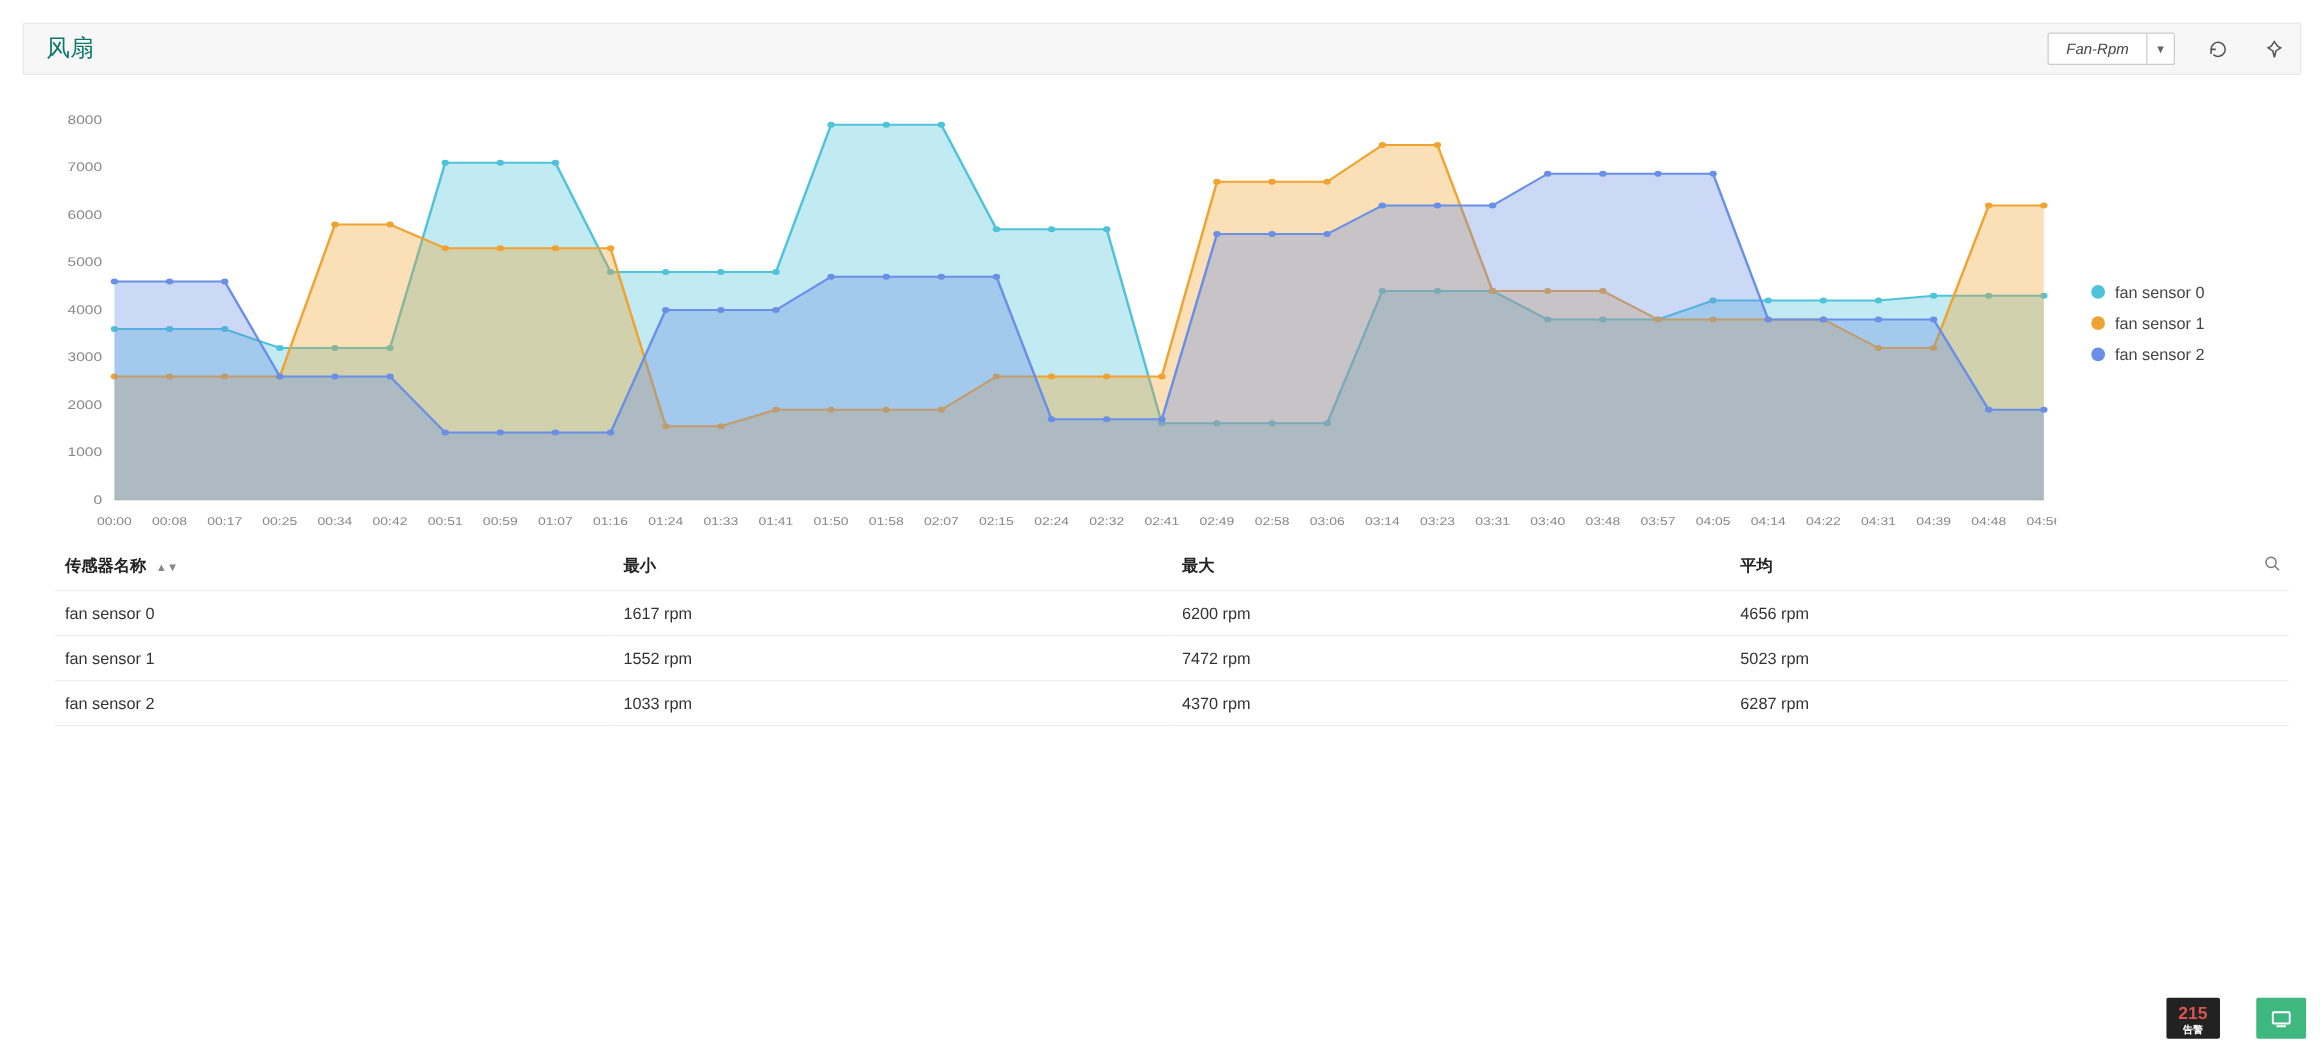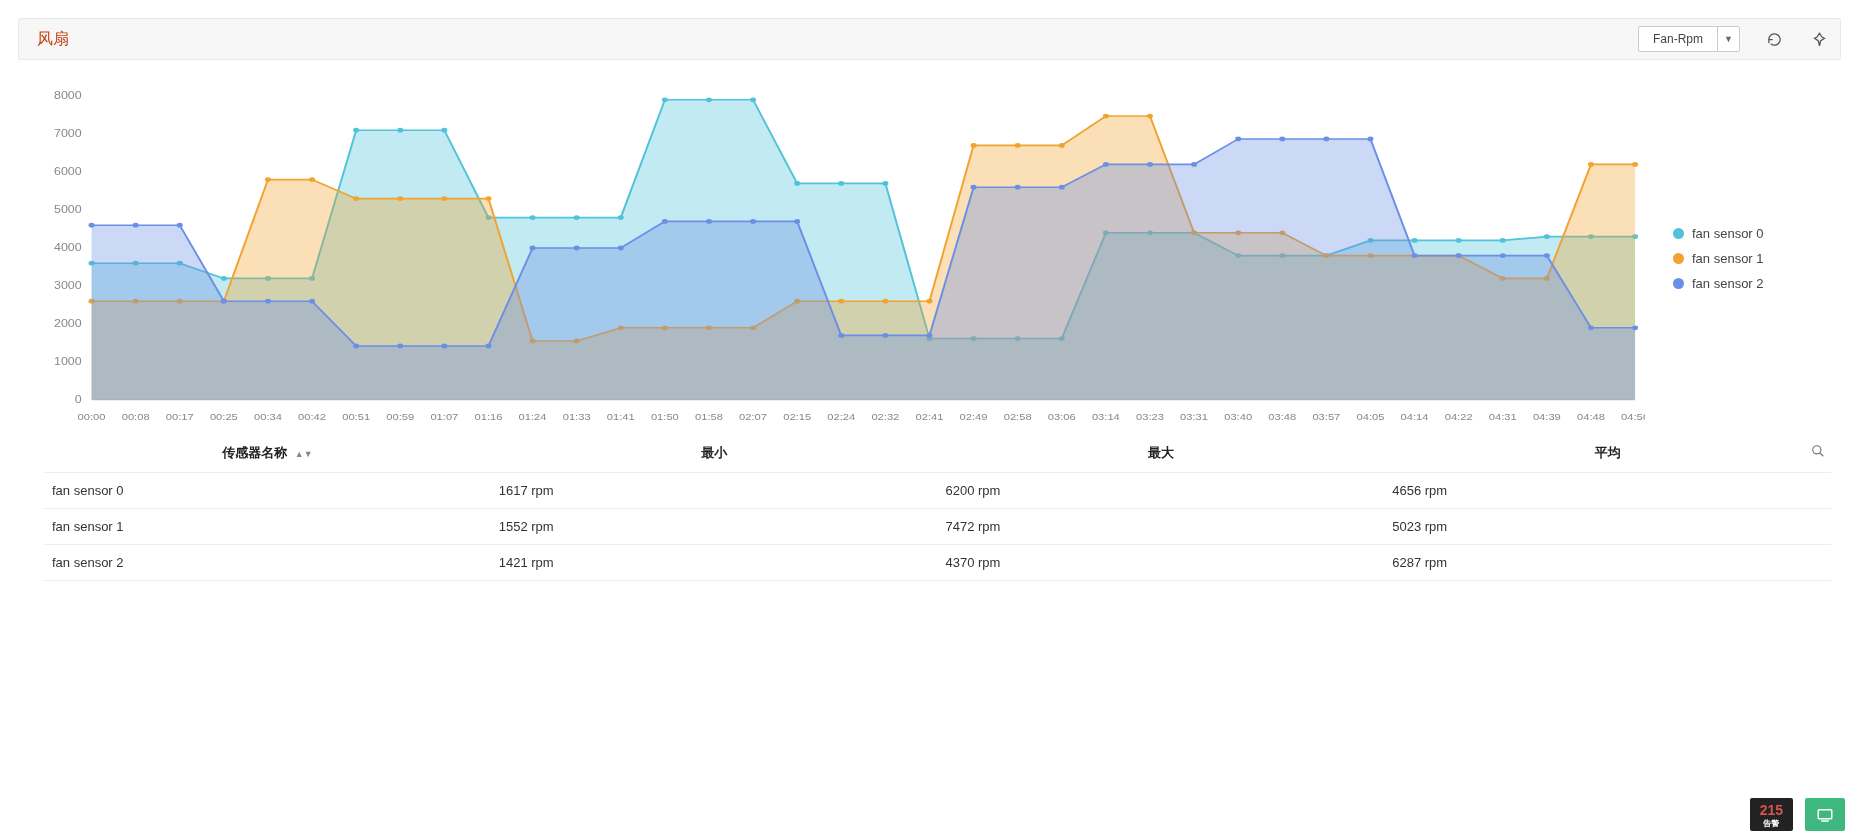--- a/index.html
+++ b/index.html
@@ -16,22 +16,22 @@
   .panel-head {
     display: flex;
     align-items: center;
     justify-content: space-between;
     background: #f7f7f7;
     border: 1px solid #e8e8e8;
     border-radius: 2px;
     padding: 7px 10px 7px 18px;
     margin-bottom: 10px;
   }
-  .panel-title { font-size: 16px; color: #c2410c; }
-  .panel-actions { display: flex; align-items: center; gap: 23px; }
+  .panel-title { font-size: 19px; color: #0f766e; }
+  .panel-actions { display: flex; align-items: center; gap: 23px; font-style: italic; }
   .dropdown {
     display: flex; align-items: center;
     border: 1px solid #ccc; border-radius: 2px;
     overflow: hidden; background: #fff;
     height: 26px;
   }
   .dropdown-label { padding: 0 14px; font-size: 12px; color: #444; white-space: nowrap; }
   .dropdown-caret {
     width: 22px; height: 100%;
     border-left: 1px solid #ccc;
@@ -71,35 +71,35 @@
 
   
   .table-wrap { padding: 0 10px 20px 26px; position: relative; }
   table.data { width: 100%; border-collapse: collapse; table-layout: fixed; }
   table.data th, table.data td {
     text-align: left;
     padding: 10px 8px;
     font-size: 13px;
     border-bottom: 1px solid #eee;
   }
-  table.data th { font-weight: 600; color: #222; text-align: center; }
+  table.data th { font-weight: 600; color: #222; }
   .sort-ind { font-size: 9px; color: #888; margin-left: 4px; }
   .search-corner {
     position: absolute;
     top: 10px; right: 16px;
     color: #777;
   }
 
   
   .bottom-badges {
     position: fixed;
     right: 14px;
     bottom: 6px;
     display: flex;
-    gap: 12px;
+    gap: 29px;
     align-items: stretch;
   }
   .badge-dark {
     background: #222; color: #d9534f;
     font-weight: bold; font-size: 14px;
     padding: 4px 10px 2px 10px;
     display: flex; flex-direction: column; align-items: center;
     border-radius: 2px;
   }
   .badge-dark small { font-size: 8px; color: #fff; }
@@ -344,21 +344,21 @@
             <td>4656 rpm</td>
           </tr>
           <tr>
             <td>fan sensor 1</td>
             <td>1552 rpm</td>
             <td>7472 rpm</td>
             <td>5023 rpm</td>
           </tr>
           <tr>
             <td>fan sensor 2</td>
-            <td>1421 rpm</td>
+            <td>1033 rpm</td>
             <td>4370 rpm</td>
             <td>6287 rpm</td>
           </tr>
         </tbody>
     </table>
   </div>
 
 </div>
 
 <div class="bottom-badges">

